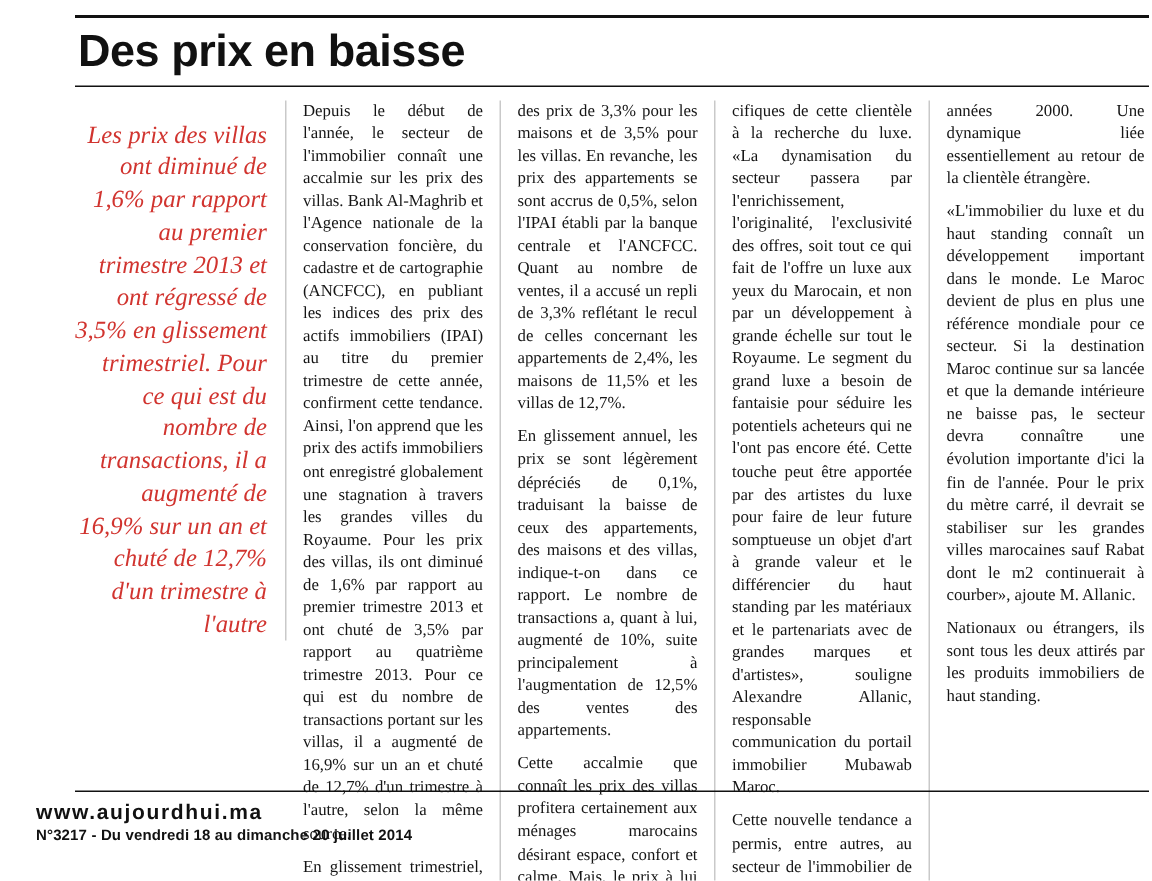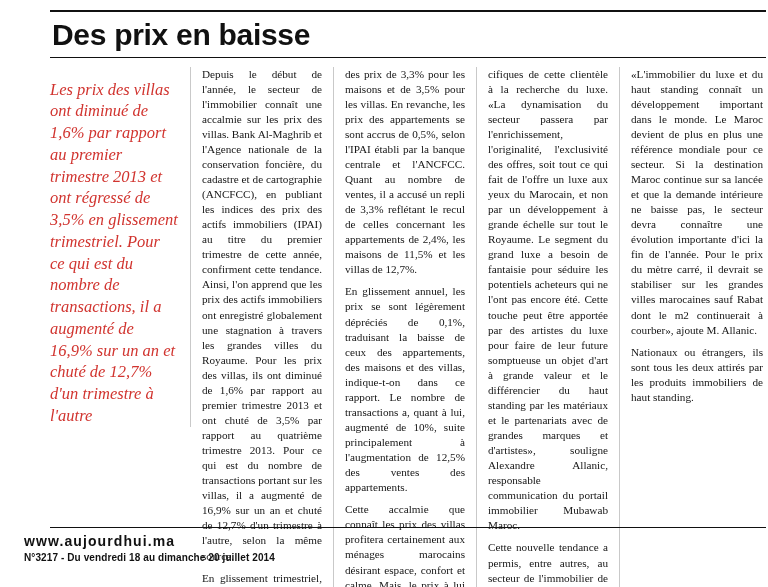--- a/index.html
+++ b/index.html
@@ -68,21 +68,21 @@
   .col-body.last {
     border-right: none;
     padding-right: 0;
   }
   .lead-text {
     font-family: "Liberation Serif", serif;
     font-style: italic;
     font-size: 16.5px;
     line-height: 1.32;
     color: #d1342f;
-    text-align: left;
+    text-align: right;
     margin: 12px 0 0 0;
   }
   .body-text {
     font-size: 11.2px;
     line-height: 1.345;
     text-align: justify;
     color: #151515;
     margin: 0;
     hyphens: auto;
   }
@@ -154,20 +154,21 @@
 
     <div class="col col-body">
       <div class="body-text">
         <p>cifiques de cette clientèle à la recherche du luxe. «La dynamisation du secteur passera par l'enrichissement, l'originalité, l'exclusivité des offres, soit tout ce qui fait de l'offre un luxe aux yeux du Marocain, et non par un développement à grande échelle sur tout le Royaume. Le segment du grand luxe a besoin de fantaisie pour séduire les potentiels acheteurs qui ne l'ont pas encore été. Cette touche peut être apportée par des artistes du luxe pour faire de leur future somptueuse un objet d'art à grande valeur et le différencier du haut standing par les matériaux et le partenariats avec de grandes marques et d'artistes», souligne Alexandre Allanic, responsable communication du portail immobilier Mubawab Maroc.</p>
         <p>Cette nouvelle tendance a permis, entre autres, au secteur de l'immobilier de luxe à Marrakech de renouer avec son dynamisme du début des</p>
       </div>
     </div>
 
     <div class="col col-body last">
       <div class="body-text">
+        <p>années 2000. Une dynamique liée essentiellement au retour de la clientèle étrangère.</p>
         <p>«L'immobilier du luxe et du haut standing connaît un développement important dans le monde. Le Maroc devient de plus en plus une référence mondiale pour ce secteur. Si la destination Maroc continue sur sa lancée et que la demande intérieure ne baisse pas, le secteur devra connaître une évolution importante d'ici la fin de l'année. Pour le prix du mètre carré, il devrait se stabiliser sur les grandes villes marocaines sauf Rabat dont le m2 continuerait à courber», ajoute M. Allanic.</p>
         <p>Nationaux ou étrangers, ils sont tous les deux attirés par les produits immobiliers de haut standing.</p>
       </div>
     </div>
 
   </div>
 
   <div class="footer">
     <div class="footer-rule"></div>
     <div class="footer-site">www.aujourdhui.ma</div>

